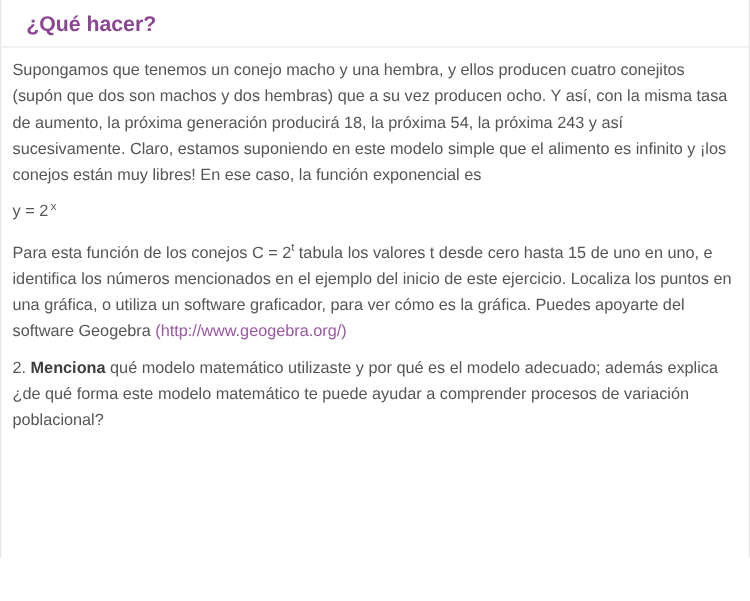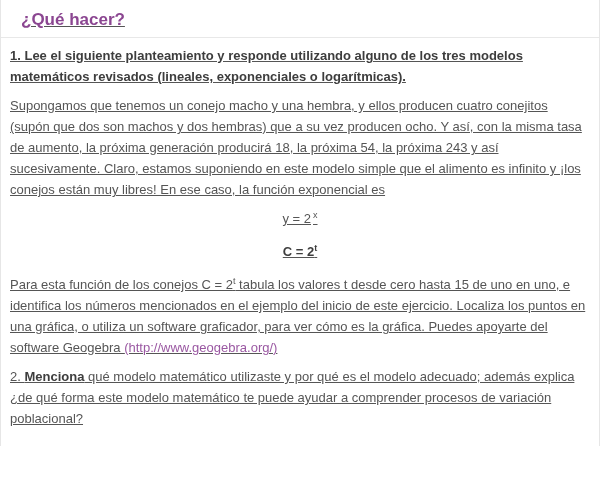--- a/index.html
+++ b/index.html
@@ -17,21 +17,20 @@
     width:600px;height:481px;overflow:hidden;
     background:var(--bg_color);
     font-family:"Liberation Sans","DejaVu Sans",sans-serif;
     color:var(--body_color);
   }
   .card{
     width:600px;height:446px;
     background:var(--bg_color);
     border-left:1px solid var(--border_color);
     border-right:1px solid var(--border_color);
-    text-decoration:underline;
   }
   .heading{
     margin:0;
     padding:10px 20px 8px 20px;
     font-size:17px;line-height:19px;
     font-weight:700;
     color:var(--heading_color);
   }
   .divider{
     border:none;border-top:1px solid var(--divider_color);
@@ -44,21 +43,21 @@
     margin:0 0 8px 0;
     font-size:13px;
     line-height:21px;
   }
   .bold-para{
     font-weight:700;
     color:var(--bold_color);
   }
   .equation{
     margin:2px 0 12px 0;
-    text-align:center;
+    text-align:left;
     font-size:13px;line-height:21px;
   }
   .equation.eq-bold{
     font-weight:700;
     color:var(--bold_color);
   }
   sup{
     font-size:9px;
     line-height:0;
   }
@@ -75,28 +74,26 @@
 <body>
 
 <div class="card">
 
   <h2 class="heading">¿Qué hacer?</h2>
 
   <hr class="divider">
 
   <div class="content">
 
-    <p class="bold-para">1. Lee el siguiente planteamiento y responde utilizando alguno de los tres modelos matemáticos revisados (lineales, exponenciales o logarítmicas).</p>
 
     <p>Supongamos que tenemos un conejo macho y una hembra, y ellos producen cuatro conejitos (supón que dos son machos y dos hembras) que a su vez producen ocho. Y así, con la misma tasa de aumento, la próxima generación producirá 18, la próxima 54, la próxima 243 y así sucesivamente. Claro, estamos suponiendo en este modelo simple que el alimento es infinito y ¡los conejos están muy libres! En ese caso, la función exponencial es</p>
 
     <div class="equation"><span>y = 2</span><sup class="eq-sup">x</sup></div>
 
 
-    <div class="equation eq-bold"><span>C = 2</span><sup>t</sup></div>
 
 
     <p><span>Para esta función de los conejos C = 2</span><sup>t</sup><span> tabula los valores t desde cero hasta 15 de uno en uno, e identifica los números mencionados en el ejemplo del inicio de este ejercicio. Localiza los puntos en una gráfica, o utiliza un software graficador, para ver cómo es la gráfica. Puedes apoyarte del software Geogebra </span><a class="link">(http://www.geogebra.org/)</a></p>
 
     <p><span>2. </span><span class="inline-bold">Menciona</span><span> qué modelo matemático utilizaste y por qué es el modelo adecuado; además explica ¿de qué forma este modelo matemático te puede ayudar a comprender procesos de variación poblacional?</span></p>
 
   </div>
 </div>
 
 </body></html>

